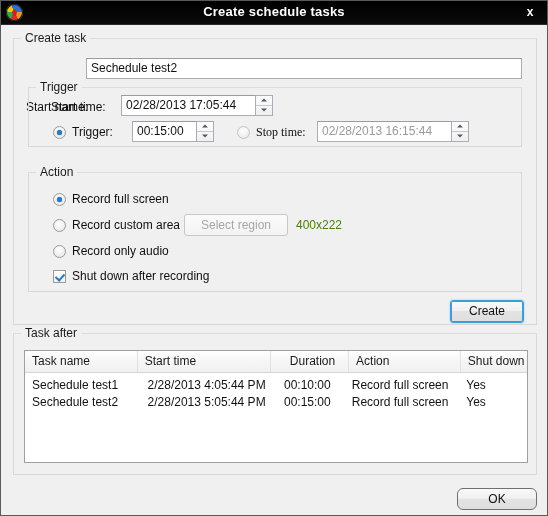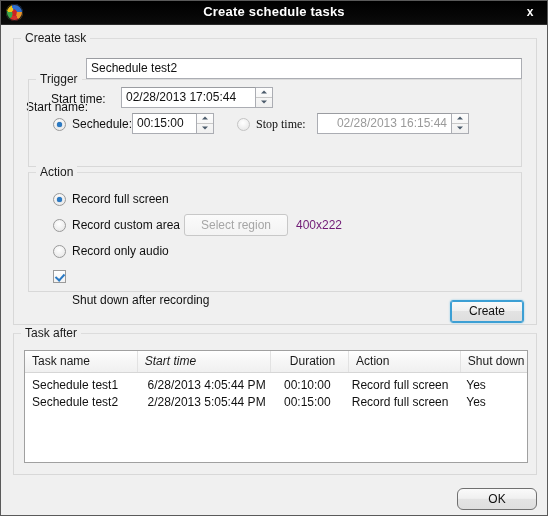--- a/index.html
+++ b/index.html
@@ -98,38 +98,38 @@
     line-height: 14px;
     white-space: nowrap;
   }
 
   .label {
     position: absolute;
     font-size: 12px;
     color: #101010;
     white-space: nowrap;
   }
-  .label.disabled { color: #701a75; }
+  .label.disabled { color: #4d7c0f; }
 
   
   .textbox {
     position: absolute;
     box-sizing: border-box;
     background: #ffffff;
     border: 1px solid #abadb3;
     border-top-color: #9a9ca1;
     font-size: 12px;
     color: #111;
     padding: 0 4px;
     line-height: 19px;
     height: 21px;
     white-space: nowrap;
     overflow: hidden;
   }
-  .textbox.disabled { color: #9a9a9a; background: #ffffff; text-align: right; }
+  .textbox.disabled { color: #9a9a9a; background: #ffffff; }
 
   
   .spinner {
     position: absolute;
     box-sizing: border-box;
     width: 17px;
     height: 21px;
     border: 1px solid #abadb3;
     border-left: none;
     background: linear-gradient(180deg, #fdfdfd 0%, #f0f0f0 100%);
@@ -265,36 +265,36 @@
     <div id="title-text">Create schedule tasks</div>
     <div id="close-button">x</div>
   </div>
 
   <div class="groupbox" style="left:12px; top:37px; width:524px; height:287px;padding-left:21px;">
     <span class="gb-title">Create task</span>
 
     <span class="label" style="left:12px; top:61px;">Start name:</span>
     <div class="textbox" style="left:72px; top:19px; width:436px;" placeholder="">Sechedule test2</div>
 
-    <div class="groupbox" style="left:14px; top:40px; width:494px; height:88px;">
+    <div class="groupbox" style="left:14px; top:48px; width:494px; height:60px;">
       <span class="gb-title">Trigger</span>
 
       <span class="label" style="left:22px; top:12px;">Start time:</span>
       <div class="textbox" style="left:92px; top:7px; width:135px;">02/28/2013 17:05:44</div>
       <div class="spinner" style="left:227px; top:7px;">
         <div class="sp up">
             <i></i>
           </div>
         <div class="sp down">
             <i></i>
           </div>
       </div>
 
       <div class="radio checked" style="left:24px; top:38px;"></div>
-      <span class="label" style="left:43px; top:37px;">Sechedule:</span>
+      <span class="label" style="left:43px; top:37px;">Trigger:</span>
       <div class="textbox" style="left:103px; top:33px; width:65px;">00:15:00</div>
       <div class="spinner" style="left:168px; top:33px;">
         <div class="sp up">
             <i></i>
           </div>
         <div class="sp down">
             <i></i>
           </div>
       </div>
 
@@ -319,42 +319,42 @@
 
       <div class="radio" style="left:24px; top:46px;"></div>
       <span class="label" style="left:43px; top:45px;">Record custom area</span>
       <div class="button disabled" style="left:155px; top:41px; width:104px; height:22px; line-height:20px;">Select region</div>
       <span class="label disabled" style="left:267px; top:45px;">400x222</span>
 
       <div class="radio" style="left:24px; top:72px;"></div>
       <span class="label" style="left:43px; top:71px;">Record only audio</span>
 
       <div class="checkbox checked" style="left:24px; top:97px;"></div>
-      <span class="label" style="left:43px; top:96px;margin-top:24px;">Shut down after recording</span>
+      <span class="label" style="left:43px; top:96px;">Shut down after recording</span>
     </div>
 
     <div class="button focused" style="left:436px; top:261px; width:74px; height:23px; line-height:21px;">Create</div>
   </div>
 
   <div class="groupbox" style="left:12px; top:332px; width:524px; height:142px;">
     <span class="gb-title">Task after</span>
 
     <div id="tasklist-view" style="left:10px; top:16px; width:504px; height:113px;">
 
       <div id="tasklist-header">
         <div class="th" style="width:116px;">Task name</div>
-        <div class="th" style="width:137px;font-style:italic;">Start time</div>
+        <div class="th" style="width:137px;">Start time</div>
         <div class="th" style="width:68px;margin-left:12px;">Duration</div>
         <div class="th" style="width:115px;">Action</div>
         <div class="th" style="width:68px;">Shut down</div>
       </div>
 
       <div class="tl-row" style="margin-top:4px;">
         <div class="td" style="width:116px;">Sechedule test1</div>
-        <div class="td" style="width:137px;">6/28/2013 4:05:44 PM</div>
+        <div class="td" style="width:137px;">2/28/2013 4:05:44 PM</div>
         <div class="td" style="width:68px;">00:10:00</div>
         <div class="td" style="width:115px;">Record full screen</div>
         <div class="td" style="width:68px;">Yes</div>
       </div>
 
       <div class="tl-row">
         <div class="td" style="width:116px;">Sechedule test2</div>
         <div class="td" style="width:137px;">2/28/2013 5:05:44 PM</div>
         <div class="td" style="width:68px;">00:15:00</div>
         <div class="td" style="width:115px;">Record full screen</div>

